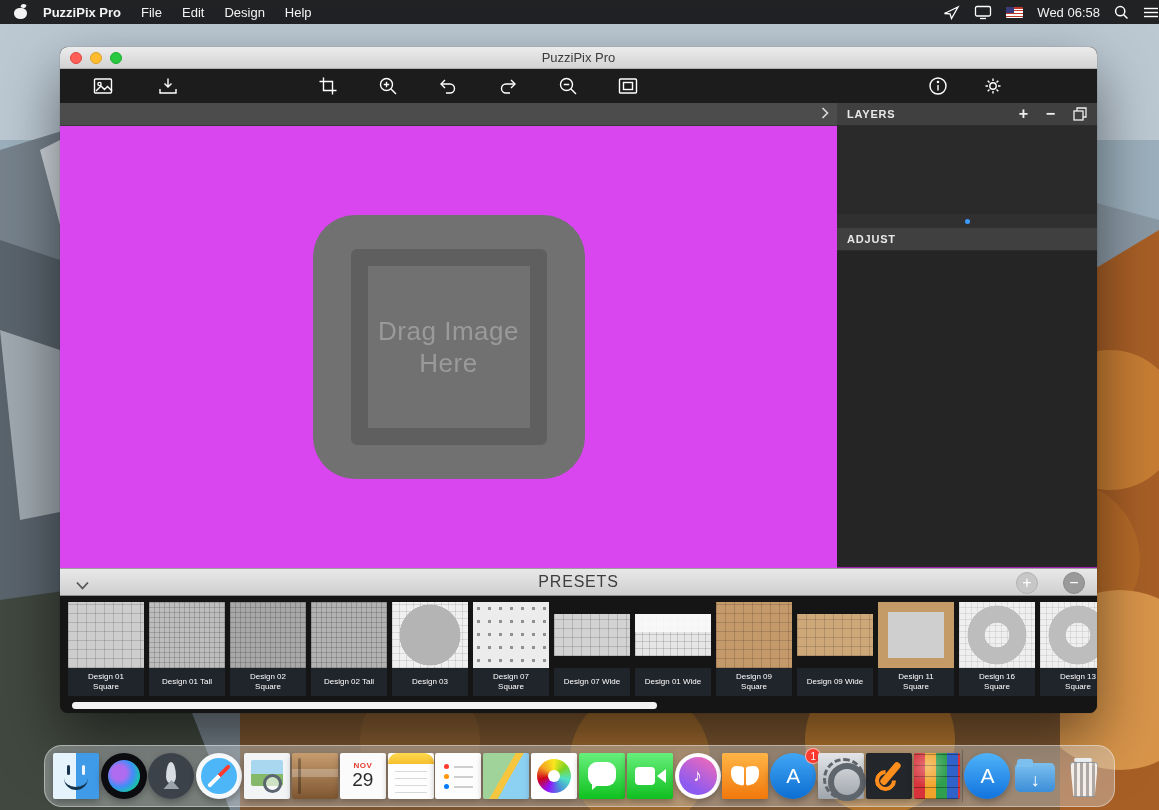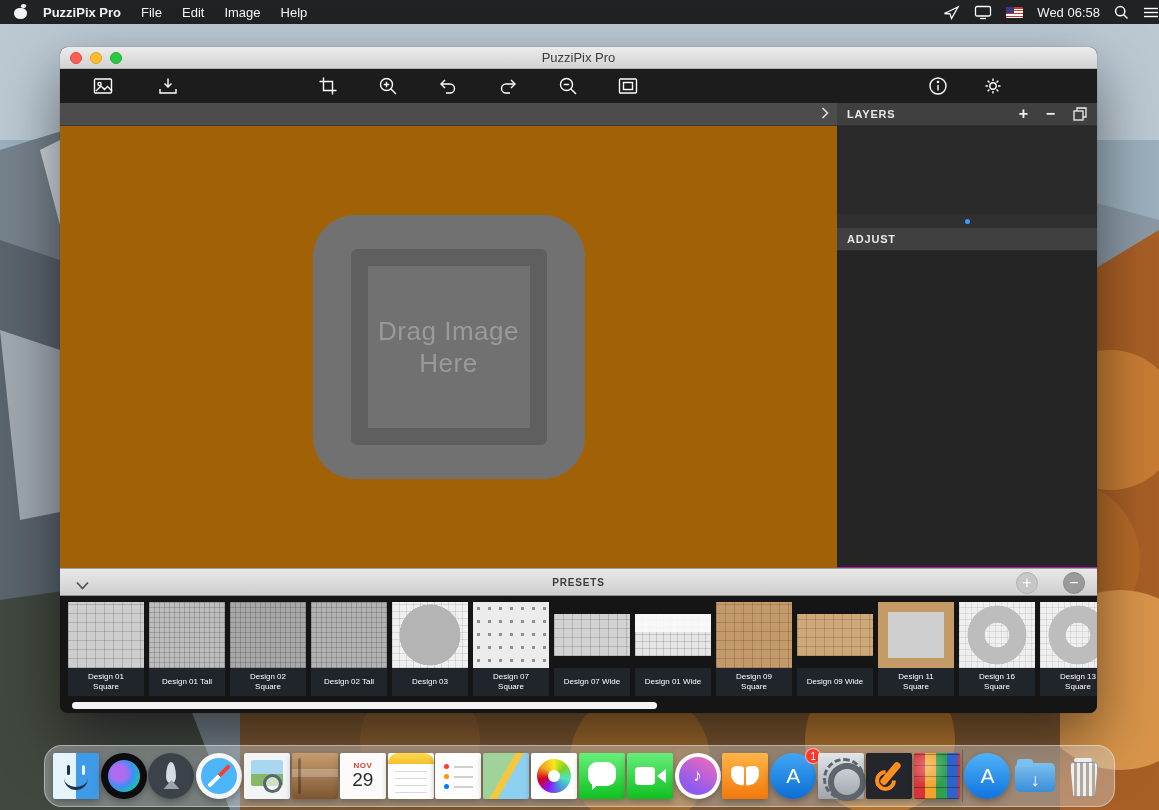--- a/index.html
+++ b/index.html
@@ -40,21 +40,21 @@
   .tl-min { background:#febc2e; border:1px solid #dea123; }
   .tl-max { background:#28c840; border:1px solid #1eae31; }
 
   .toolbar { height:34px; background:#1c1c1c; position:relative; }
   .tb-ic { position:absolute; top:7px; width:22px; height:20px; display:flex; align-items:center; justify-content:center; cursor:pointer; }
   .tb-ic svg { stroke:#fff; fill:none; stroke-width:1.4; }
 
   .workspace { position:relative; height:465px; background:#7f7f7f; }
   .strip { position:absolute; left:0; top:0; width:777px; height:23px; background:#4c4c4c;
     border-bottom:1px solid #3a3a3a; display:flex; align-items:center; justify-content:flex-end; padding-right:8px; }
-  .canvas { position:absolute; left:0; top:23px; width:777px; height:442px; background:#a16207;
+  .canvas { position:absolute; left:0; top:23px; width:777px; height:442px; background:#d946ef;
     display:flex; align-items:center; justify-content:center; }
   .dropzone { position:relative; width:272px; height:264px; background:#717171; border-radius:42px; }
   .dropframe { position:absolute; left:38px; right:38px; top:34px; bottom:34px;
     border:17px solid #5f5f5f; border-radius:6px; }
   .droptext { position:absolute; inset:0; display:flex; align-items:center; justify-content:center;
     text-align:center; color:#9a9a9a; font-size:26px; line-height:1.25; letter-spacing:0.5px; }
   .droptext span { width:200px; }
 
   .sidepanel { position:absolute; left:777px; top:0; width:260px; height:465px; background:#a21caf; }
   .panel-header { height:23px; background:#404040; border-bottom:1px solid #2d2d2d;
@@ -64,21 +64,21 @@
   .ph-ic { color:#efefef; font-size:16px; line-height:1; cursor:pointer; display:flex; align-items:center; }
   .layers-content { height:88px; background:#2a2a2a; }
   .splitter { height:14px; background:#303030; display:flex; align-items:center; justify-content:center; }
   .splitter-dot { width:5px; height:5px; border-radius:50%; background:#3d9bff; }
   .adjust-content { height:316px; background:#252525; }
 
   
   .presetsbar { height:28px; background:linear-gradient(180deg,#e8e8e8,#cfcfcf);
     border-top:1px solid #9f9f9f; border-bottom:1px solid #8f8f8f; position:relative;
     display:flex; align-items:center; justify-content:center; }
-  .presets-title { font-size:10px; font-weight:bold; color:#3e3e3e; letter-spacing:0.8px; }
+  .presets-title { font-size:16px; font-weight:normal; color:#3e3e3e; letter-spacing:0.8px; }
   .pb-chevron { position:absolute; left:16px; top:7px; cursor:pointer; }
   .pb-buttons { position:absolute; right:12px; top:3px; display:flex; gap:25px; }
   .pb-circle { width:22px; height:22px; border-radius:50%; color:#fff; font-size:16px;
     display:flex; align-items:center; justify-content:center; cursor:pointer; }
   .pb-plus { background:#c7c7c7; border:1px solid #b2b2b2; }
   .pb-minus { background:#9a9a9a; border:1px solid #8a8a8a; }
 
   .thumbrow { position:relative; height:117px; background:#151515; display:flex;
     gap:5px; padding:6px 0 0 8px; overflow:hidden; }
   .tile { flex:0 0 76px; width:76px; cursor:pointer; }
@@ -246,21 +246,21 @@
     <circle cx="880" cy="740" r="75" fill="#b5772f"></circle>
     <polygon points="0,600 140,580 230,810 0,810" fill="#41483f"></polygon>
   </svg>
 
   <div class="menubar">
     <div class="mb-left">
       <span class="apple-logo"></span>
       <span class="mb-item mb-appname">PuzziPix Pro</span>
       <span class="mb-item">File</span>
       <span class="mb-item">Edit</span>
-      <span class="mb-item">Image</span>
+      <span class="mb-item">Design</span>
       <span class="mb-item">Help</span>
     </div>
     <div class="mb-right">
       <span class="mb-ic">
         <svg width="17" height="15" viewBox="0 0 17 15">
             <path d="M1.5 8.5 L15 2 L8.5 13.5 L7 8.8 Z" fill="none" stroke="#fff" stroke-width="1.3"></path>
           </svg>
       </span>
       <span class="mb-ic">
         <svg width="18" height="15" viewBox="0 0 18 15">

